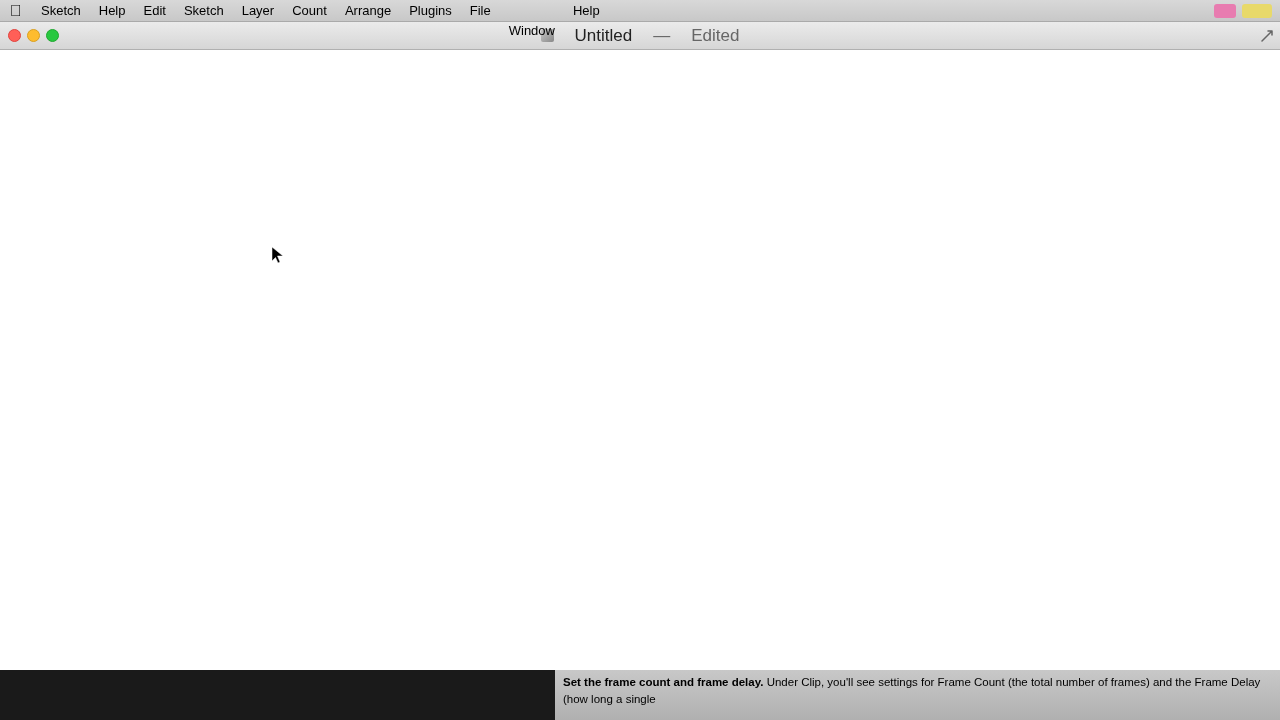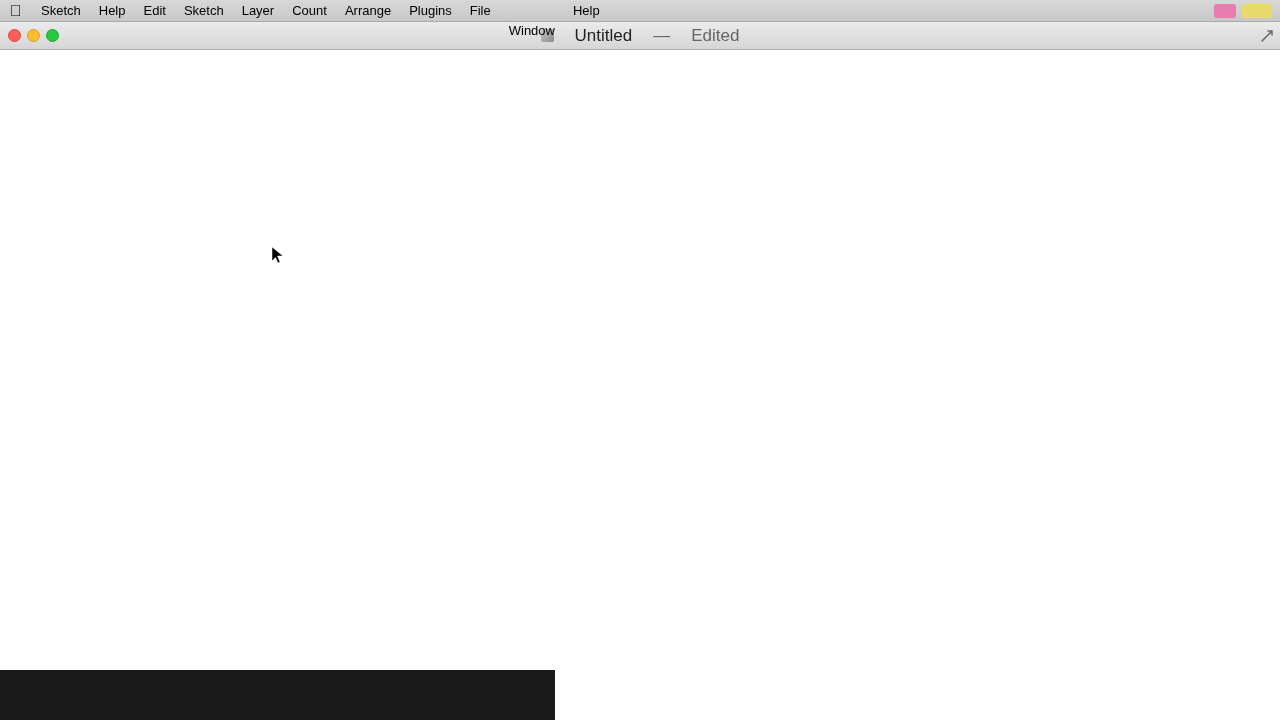--- a/index.html
+++ b/index.html
@@ -248,13 +248,18 @@
 
   <div class="cursor">
     <svg viewBox="0 0 14 20" fill="none" xmlns="http://www.w3.org/2000/svg">
       <path d="M2 2L2 16L5.5 12.5L8 18L10 17L7.5 11H13L2 2Z" fill="black" stroke="white" stroke-width="0.5"></path>
     </svg>
   </div>
 </div>
 
 <div class="bottom-overlay">
   <div class="bottom-left"></div>
+  <div class="bottom-right">
+    <div class="bottom-text">
+      <span class="bold">Set the frame count and frame delay.</span><span> Under Clip, you'll see settings for Frame Count (the total number of frames) and the Frame Delay (how long a single</span>
+    </div>
+  </div>
 </div>
 
 </body></html>

